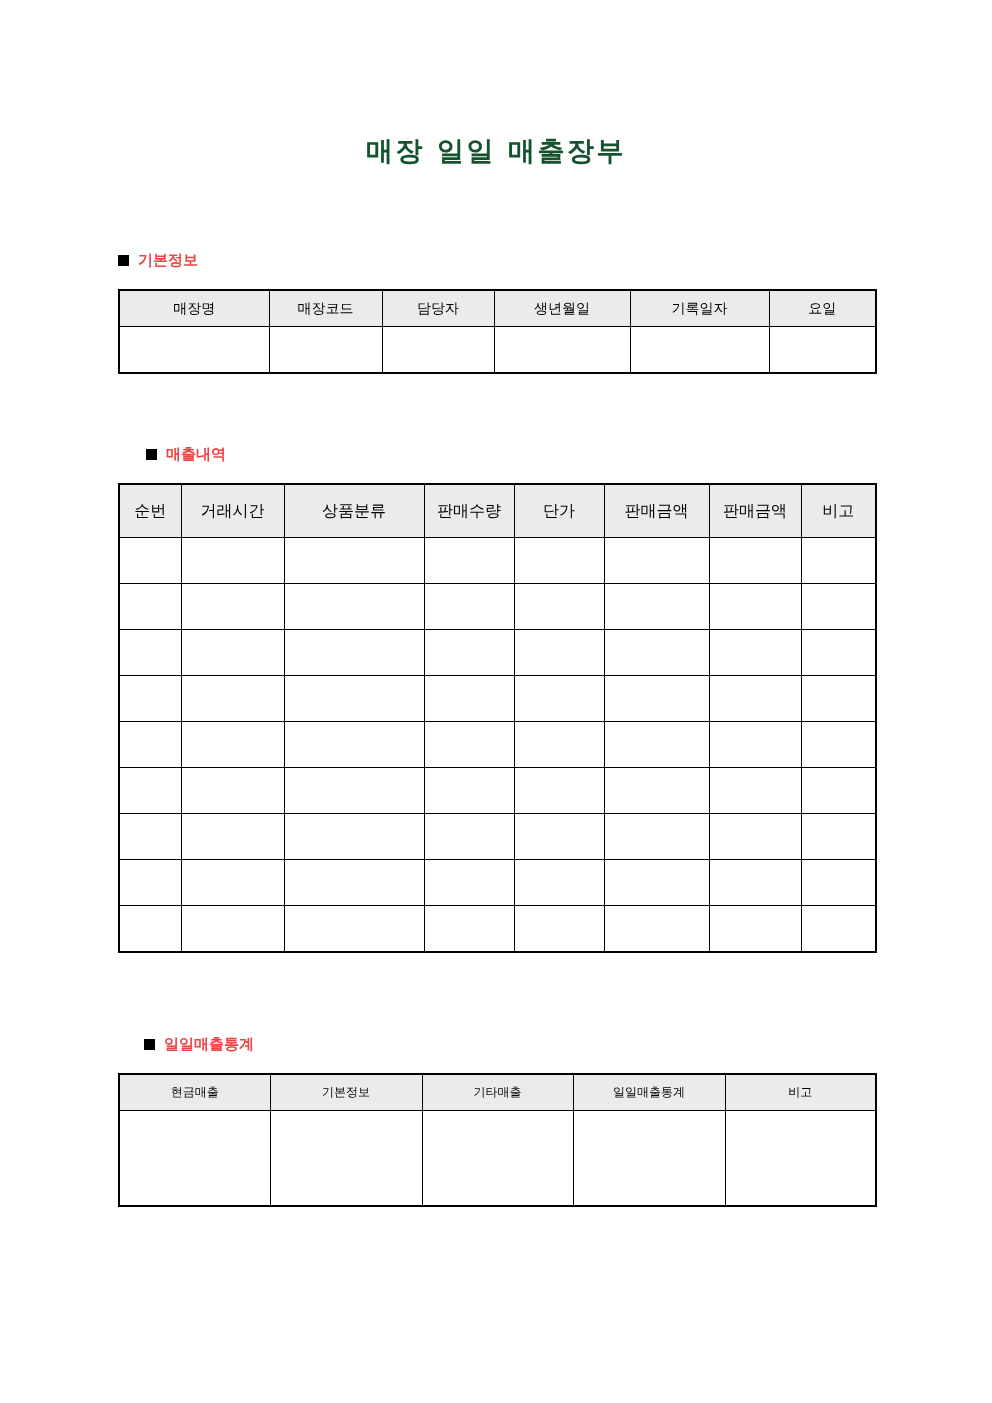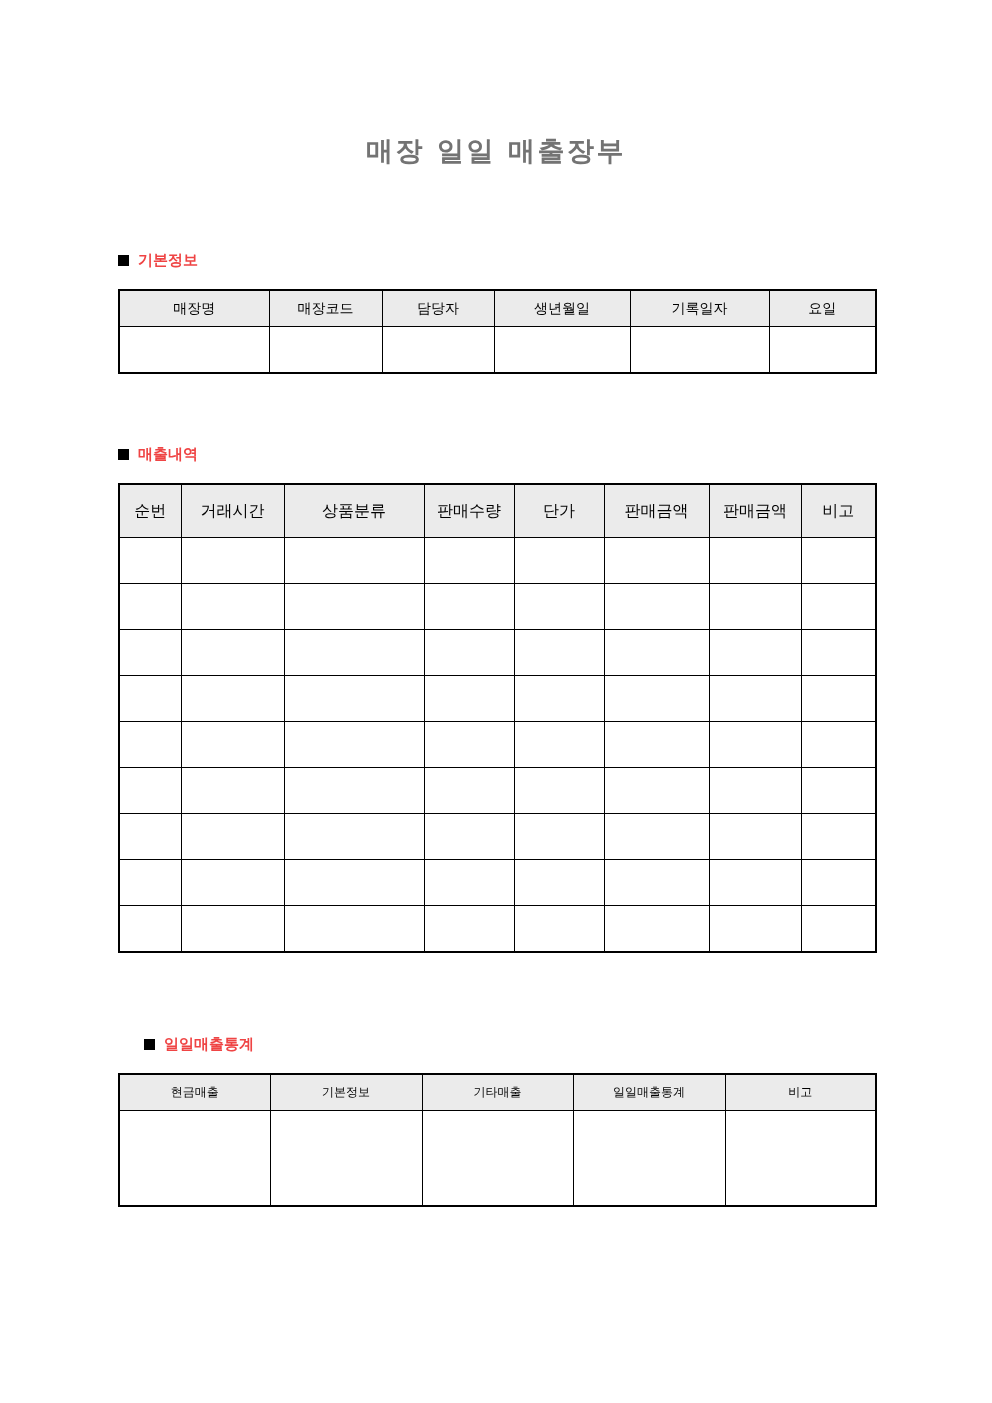--- a/index.html
+++ b/index.html
@@ -26,21 +26,21 @@
   
   .doc-title {
     position: absolute;
     top: 133px;
     left: 0;
     width: 992px;
     text-align: center;
     font-size: 27px;
     font-weight: bold;
     letter-spacing: 2.5px;
-    color: #737373;
+    color: #14532d;
   }
 
   
   .section-heading {
     position: absolute;
     left: 118px;
     display: flex;
     align-items: center;
     gap: 9px;
     font-size: 15px;
@@ -48,21 +48,21 @@
     color: #ef4444;
   }
   .sq-bullet {
     display: inline-block;
     width: 11px;
     height: 11px;
     background: #000000;
     flex: 0 0 auto;
   }
   .heading-basic    { top: 251px; }
-  .heading-sales    { top: 445px; }
+  .heading-sales    { top: 445px; margin-left: 28px; }
   .heading-stats    { top: 1035px; margin-left: 26px; }
 
   
   table.form-table {
     position: absolute;
     left: 118px;
     width: 757px;
     border-collapse: collapse;
     table-layout: fixed;
     background: #ffffff;

